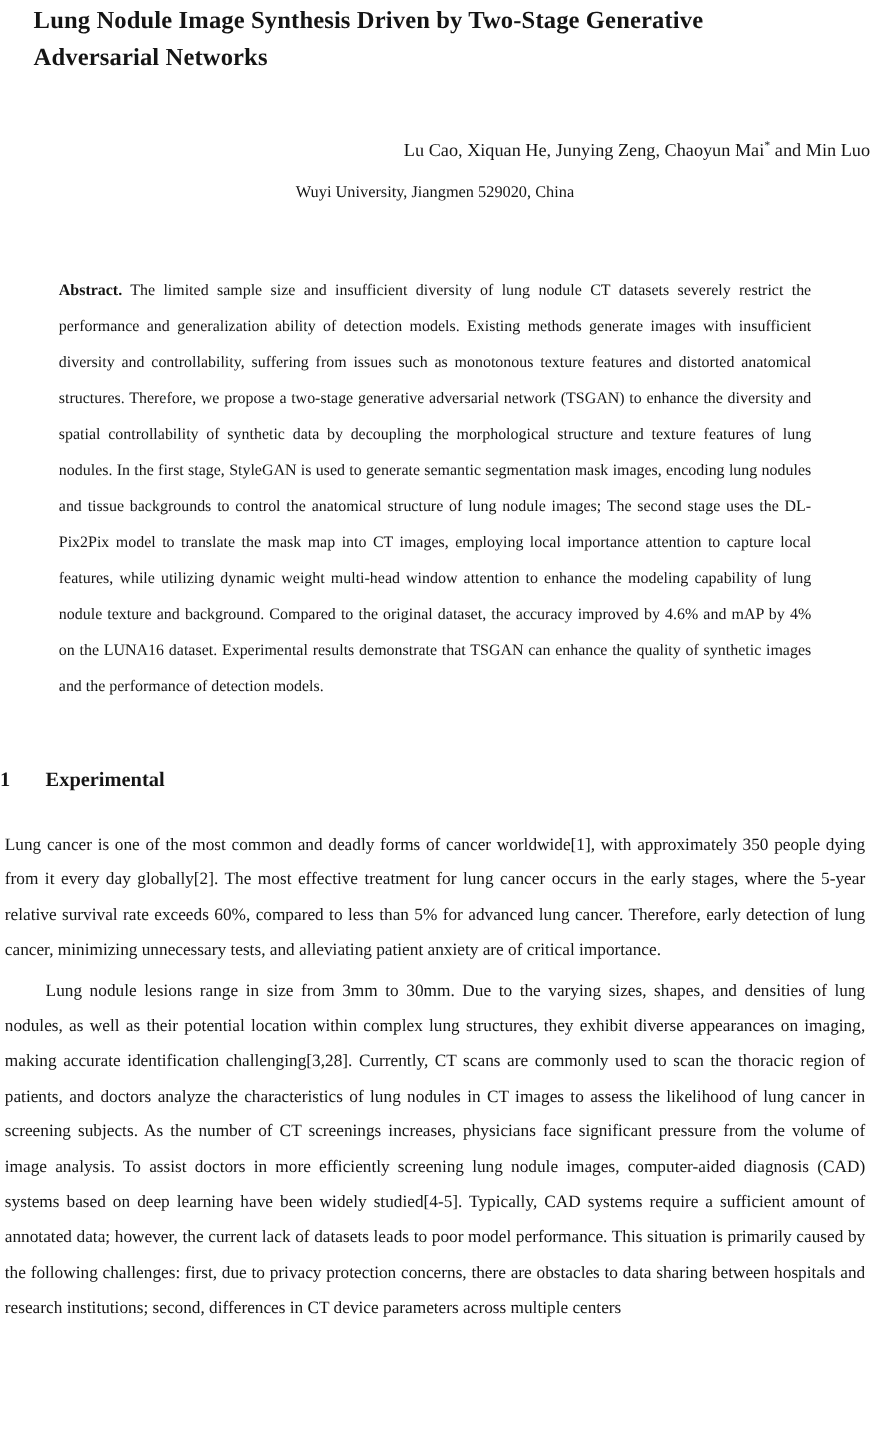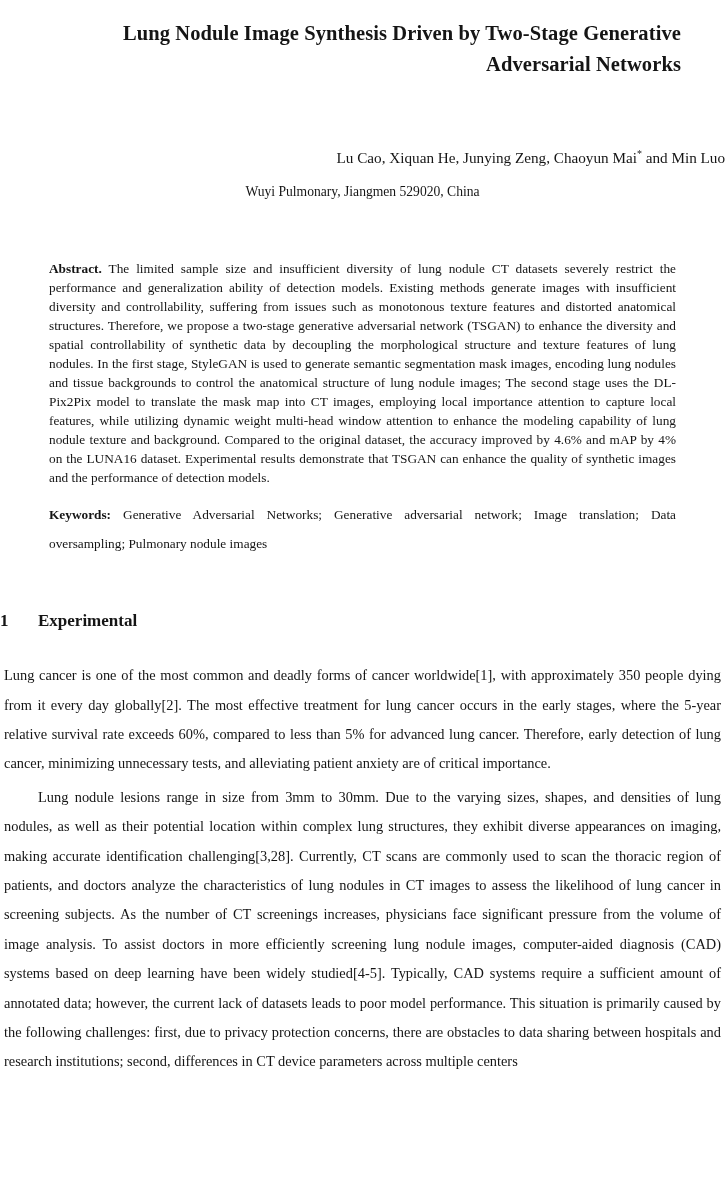--- a/index.html
+++ b/index.html
@@ -21,25 +21,25 @@
     width: 725px;
     height: 1200px;
     overflow: hidden;
     box-sizing: border-box;
   }
 
   
   .title {
     font-size: 20.5px;
     font-weight: bold;
-    text-align: right;
+    text-align: left;
     line-height: 31px;
     letter-spacing: 0.1px;
     padding: 0 28px;
-    margin: 16px;
+    margin: 0;
     padding-top: 2px;
   }
   .title .line { display: block; }
 
   
   .authors {
     text-align: right;
     font-size: 15.2px;
     line-height: 20px;
     margin: 0;
@@ -58,21 +58,21 @@
     padding-top: 14px;
   }
 
   
   .abstract-block {
     margin: 0 49px 0 49px;
     padding-top: 57px;
   }
   .abstract {
     font-size: 13.3px;
-    line-height: 19px;
+    line-height: 30px;
     text-align: justify;
     text-justify: inter-word;
     margin: 0;
   }
   .abstract b,
   .keywords b {
     font-weight: bold;
   }
   .keywords {
     font-size: 13.3px;
@@ -117,26 +117,25 @@
 
 <div class="page">
 
   <h1 class="title">
     <span class="line">Lung Nodule Image Synthesis Driven by Two-Stage Generative</span>
     <span class="line">Adversarial Networks</span>
   </h1>
 
   <p class="authors"><span>Lu Cao, Xiquan He, Junying Zeng, Chaoyun Mai</span><sup>*</sup><span> and Min Luo</span></p>
 
-  <p class="affiliation">Wuyi Pulmonary, Jiangmen 529020, China</p>
+  <p class="affiliation">Wuyi University, Jiangmen 529020, China</p>
 
   <div class="abstract-block">
     <p class="abstract"><b>Abstract.</b><span> The limited sample size and insufficient diversity of lung nodule CT datasets severely restrict the performance and generalization ability of detection models. Existing methods generate images with insufficient diversity and controllability, suffering from issues such as monotonous texture features and distorted anatomical structures. Therefore, we propose a two-stage generative adversarial network (TSGAN) to enhance the diversity and spatial controllability of synthetic data by decoupling the morphological structure and texture features of lung nodules. In the first stage, StyleGAN is used to generate semantic segmentation mask images, encoding lung nodules and tissue backgrounds to control the anatomical structure of lung nodule images; The second stage uses the DL-Pix2Pix model to translate the mask map into CT images, employing local importance attention to capture local features, while utilizing dynamic weight multi-head window attention to enhance the modeling capability of lung nodule texture and background. Compared to the original dataset, the accuracy improved by 4.6% and mAP by 4% on the LUNA16 dataset. Experimental results demonstrate that TSGAN can enhance the quality of synthetic images and the performance of detection models.</span></p>
 
-    <p class="keywords"><b>Keywords:</b><span> Generative Adversarial Networks; Generative adversarial network; Image translation; Data oversampling; Pulmonary nodule images</span></p>
   </div>
 
   <h2 class="section-heading">
     <span class="num">1</span>
     <span>Experimental</span>
   </h2>
 
   <div class="body">
     <p>Lung cancer is one of the most common and deadly forms of cancer worldwide[1], with approximately 350 people dying from it every day globally[2]. The most effective treatment for lung cancer occurs in the early stages, where the 5-year relative survival rate exceeds 60%, compared to less than 5% for advanced lung cancer. Therefore, early detection of lung cancer, minimizing unnecessary tests, and alleviating patient anxiety are of critical importance.</p>
     <p class="indent">Lung nodule lesions range in size from 3mm to 30mm. Due to the varying sizes, shapes, and densities of lung nodules, as well as their potential location within complex lung structures, they exhibit diverse appearances on imaging, making accurate identification challenging[3,28]. Currently, CT scans are commonly used to scan the thoracic region of patients, and doctors analyze the characteristics of lung nodules in CT images to assess the likelihood of lung cancer in screening subjects. As the number of CT screenings increases, physicians face significant pressure from the volume of image analysis. To assist doctors in more efficiently screening lung nodule images, computer-aided diagnosis (CAD) systems based on deep learning have been widely studied[4-5]. Typically, CAD systems require a sufficient amount of annotated data; however, the current lack of datasets leads to poor model performance. This situation is primarily caused by the following challenges: first, due to privacy protection concerns, there are obstacles to data sharing between hospitals and research institutions; second, differences in CT device parameters across multiple centers</p>

